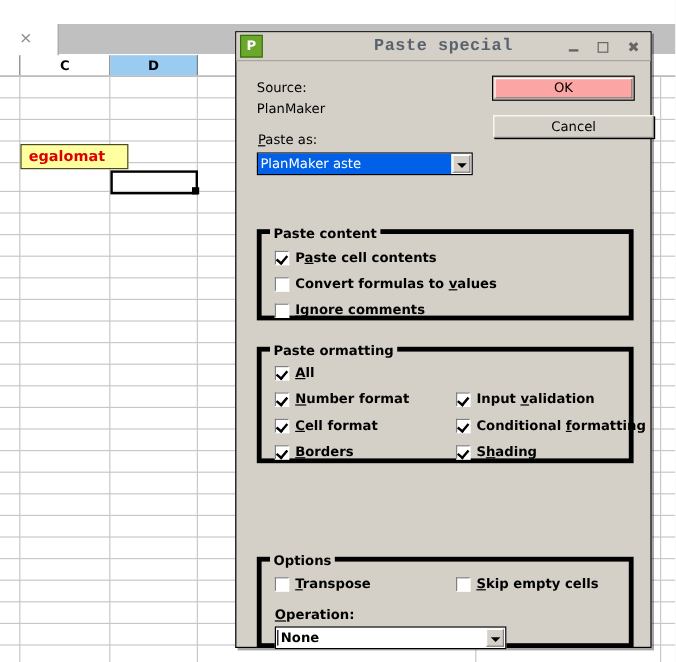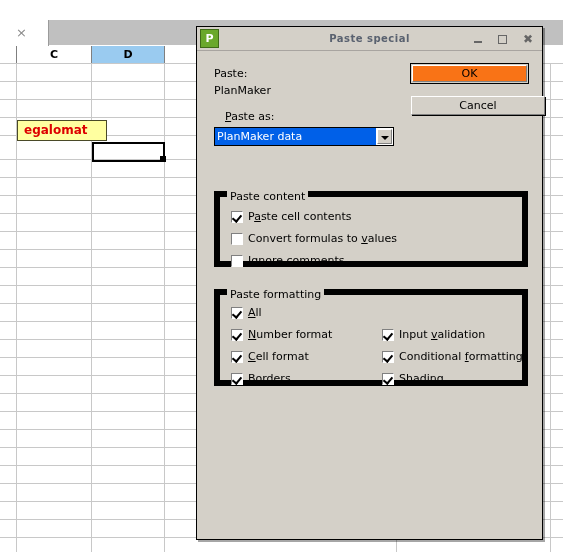--- a/index.html
+++ b/index.html
@@ -103,22 +103,23 @@
     box-sizing:border-box;
   }
   .title-icon span {
     position:absolute; left:0; top:0; width:17px; height:17px;
     color:#ffffff; font-weight:bold; font-size:11px;
     text-align:center; line-height:17px;
   }
   .title-text {
     position:absolute; left:0; top:0; width:100%; height:24px;
     text-align:center; line-height:24px;
-    font-size:10px; font-weight:bold; color:#5a6270;
+    font-size:14px; font-weight:bold; color:#5a6270;
     letter-spacing:0.5px;
+    font-family:Liberation Mono, monospace;
   }
   .winbtns { position:absolute; right:6px; top:4px; height:16px; }
   .winbtn {
     display:inline-block; width:16px; height:16px; margin-left:4px;
     text-align:center; line-height:16px; font-size:11px; color:#666666;
     vertical-align:top;
   }
   .winbtn.min::before { content:""; display:block; width:8px; height:2px;
     background:#666; margin:10px auto 0; }
   .winbtn.max::before { content:""; display:block; width:9px; height:9px;
@@ -142,21 +143,21 @@
     border-bottom:1px solid #808080;
     box-shadow: 1px 1px 0 #000000;
     box-sizing:border-box;
     font-size:11px; color:#000000;
     text-align:center; line-height:17px;
     cursor:default;
   }
   .btn.default { border:1px solid #000000; box-shadow:none; }
   .btn.default .inner {
     position:absolute; left:1px; top:1px; right:1px; bottom:1px;
-    background:#f97316;
+    background:#fca5a5;
     border-top:1px solid #ffffff;
     border-left:1px solid #ffffff;
     border-right:1px solid #808080;
     border-bottom:1px solid #808080;
     box-sizing:border-box; line-height:15px;
   }
 
   
   .combo {
     position:absolute; height:19px;
@@ -185,22 +186,23 @@
     border-top:4px solid #000000;
   }
   .combo .caret {
     position:absolute; left:1px; top:2px; width:1px; height:13px;
     background:#000000;
   }
 
   
   .group {
     position:absolute;
-    border:6px solid #000000;
-    box-sizing:border-box;
+    border:4px solid #000000;
+    box-sizing:border-box;
+    font-weight:bold;
   }
   .group > .gtitle {
     position:absolute; left:7px; top:-7px;
     background:#d4d0c8; padding:0 3px;
     font-size:11px; color:#000000; white-space:nowrap;
   }
 
   
   .chk { position:absolute; height:14px; font-size:11px; white-space:nowrap; }
   .chk .box {
@@ -294,26 +296,26 @@
       <div class="title-text">Paste special</div>
       <div class="winbtns">
         <span class="winbtn min"></span>
         <span class="winbtn max"></span>
         <span class="winbtn cls">✖</span>
       </div>
     </div>
 
     <div class="dlg-body">
 
-      <div class="lbl" style="left:17px; top:16px;">Paste:</div>
+      <div class="lbl" style="left:17px; top:16px;">Source:</div>
       <div class="lbl" style="left:17px; top:33px;">PlanMaker</div>
 
-      <div class="lbl" style="left:28px; top:59px;"><u>P</u>aste as:</div>
+      <div class="lbl" style="left:18px; top:59px;"><u>P</u>aste as:</div>
       <div class="combo focused" style="left:17px; top:76px; width:180px;">
-        <div class="val">PlanMaker data</div>
+        <div class="val">PlanMaker aste</div>
         <div class="arrow"></div>
       </div>
 
       <div class="btn default" style="left:213px; top:12px; width:119px; height:21px;">
         <div class="inner">OK</div>
       </div>
       <div class="btn" style="left:214px; top:45px; width:134px;">Cancel</div>
 
       <div class="group" style="left:17px; top:140px; width:314px; height:76px;">
         <div class="gtitle">Paste content</div>
@@ -325,21 +327,21 @@
           <span class="box"></span>
           <span class="ctext">Convert formulas to <u>v</u>alues</span>
         </div>
         <div class="chk" style="left:11px; top:58px;">
           <span class="box"></span>
           <span class="ctext"><u>I</u>gnore comments</span>
         </div>
       </div>
 
       <div class="group" style="left:17px; top:238px; width:314px; height:97px;">
-        <div class="gtitle">Paste formatting</div>
+        <div class="gtitle">Paste ormatting</div>
         <div class="chk on" style="left:11px; top:12px;">
           <span class="box"></span>
           <span class="ctext"><u>A</u>ll</span>
         </div>
         <div class="chk on" style="left:11px; top:34px;">
           <span class="box"></span>
           <span class="ctext"><u>N</u>umber format</span>
         </div>
         <div class="chk on" style="left:162px; top:34px;">
           <span class="box"></span>
@@ -357,16 +359,33 @@
           <span class="box"></span>
           <span class="ctext"><u>B</u>orders</span>
         </div>
         <div class="chk on" style="left:162px; top:78px;">
           <span class="box"></span>
           <span class="ctext">S<u>h</u>ading</span>
         </div>
       </div>
 
 
+      <div class="group" style="left:17px; top:413px; width:314px; height:76px;">
+        <div class="gtitle">Options</div>
+        <div class="chk" style="left:11px; top:13px;">
+          <span class="box"></span>
+          <span class="ctext"><u>T</u>ranspose</span>
+        </div>
+        <div class="chk" style="left:162px; top:13px;">
+          <span class="box"></span>
+          <span class="ctext"><u>S</u>kip empty cells</span>
+        </div>
+        <div class="lbl" style="left:11px; top:38px;"><u>O</u>peration:</div>
+        <div class="combo" style="left:11px; top:54px; width:193px;">
+          <span class="caret"></span>
+          <div class="val" style="padding-left:4px;">None</div>
+          <div class="arrow"></div>
+        </div>
+      </div>
 
     </div>
   </div>
 </div>
 
 </body></html>

